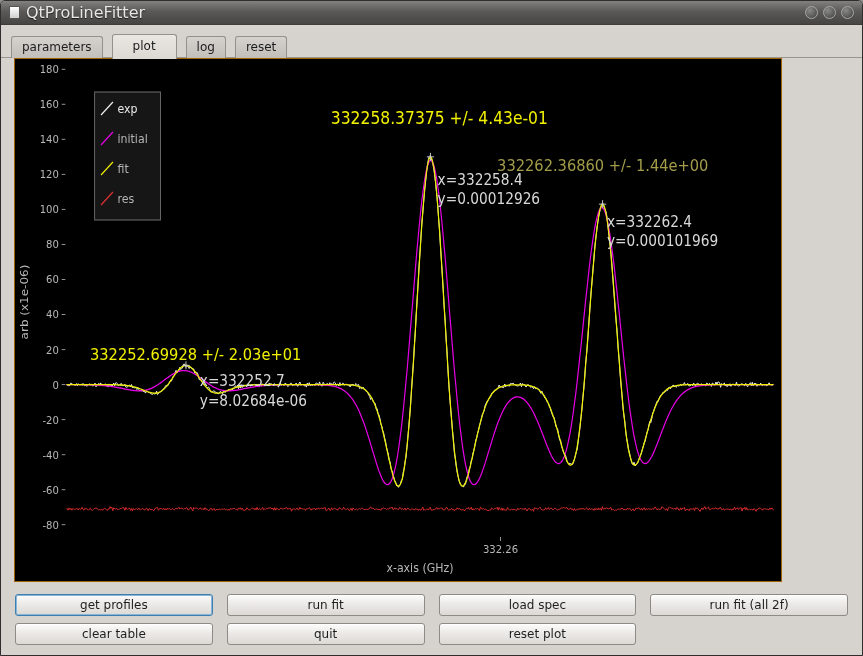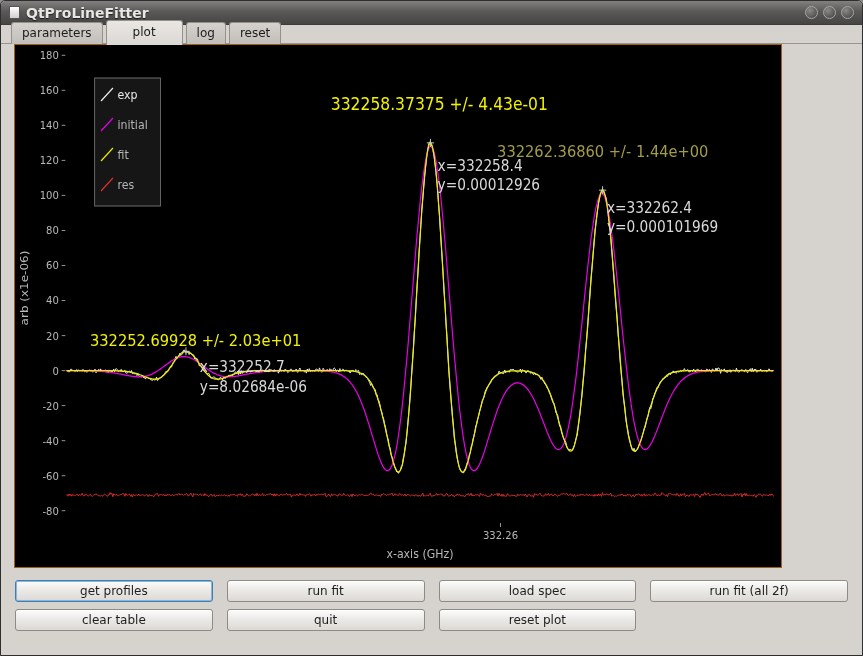--- a/index.html
+++ b/index.html
@@ -1,27 +1,27 @@
 <!DOCTYPE html>
 <html><head>
 <meta charset="utf-8">
 <style>
   *{box-sizing:border-box;margin:0;padding:0}
   html,body{width:863px;height:656px;overflow:hidden}
   body{font-family:"DejaVu Sans","Liberation Sans",sans-serif;background:#8f8f8f}
   .window{position:relative;width:863px;height:656px;background:#d6d3cf;border:1px solid #2e2e2e;border-radius:5px 5px 0 0}
   .titlebar{height:24px;border-radius:4px 4px 0 0;background:linear-gradient(#82817f,#5a5957 45%,#464544);display:flex;align-items:center;padding:0 8px;gap:6px;border-bottom:1px solid #3c3c3a}
   .app-icon{width:11px;height:13px;background:linear-gradient(#ffffff,#cfcfcf);border:1px solid #555;border-radius:1px}
-  .title{color:#e9e7e3;font-size:14px;font-weight:bold;text-shadow:0 1px 1px rgba(0,0,0,.7);flex:1}
+  .title{color:#e9e7e3;font-size:16px;font-weight:normal;text-shadow:0 1px 1px rgba(0,0,0,.7);flex:1}
   .controls{display:flex;gap:5px;align-items:center}
   .winbtn{width:13px;height:13px;border-radius:50%;border:1px solid #a7a7a5;background:radial-gradient(circle at 35% 30%,#8a8a88,#3e3e3c);cursor:default}
-  .tabbar{display:flex;align-items:flex-end;gap:3px;padding:7px 0 0 10px;height:19px;position:relative}
+  .tabbar{display:flex;align-items:flex-end;gap:9px;padding:7px 0 0 10px;height:33px;position:relative}
   .tabbar::after{content:"";position:absolute;left:0;right:0;bottom:0;height:1px;background:#98958f}
   .tab{font-size:12px;color:#1c1c1c;padding:3px 10px 4px;background:linear-gradient(#d5d2ce,#c2bfbb);border:1px solid #94918c;border-bottom:none;border-radius:3px 3px 0 0;position:relative;z-index:1;cursor:default}
-  .tab.active{background:linear-gradient(#eae7e3,#dcd9d5);padding:4px 26px 6px;z-index:2;margin-bottom:-1px}
+  .tab.active{background:linear-gradient(#eae7e3,#dcd9d5);padding:4px 20px 6px;z-index:2;margin-bottom:-1px}
   .plotpage{margin:0 13px;width:768px;height:524px;background:#000;border:1px solid #a16207}
   .plotpage svg{display:block;width:100%;height:100%}
   .btngrid{display:grid;grid-template-columns:repeat(4,1fr);gap:7px 14px;padding:12px 14px 0}
   .btn{height:22px;font-family:inherit;font-size:12px;color:#1e1e1e;border:1px solid #8e8b87;border-radius:3px;background:linear-gradient(#fcfcfb,#eceae7 45%,#dcd9d5);box-shadow:inset 0 1px 0 #fff;cursor:default}
   .btn.focused{border-color:#3c7fb1;box-shadow:inset 0 0 0 1px #8ab4d8, inset 0 1px 0 #fff}
 </style>
 </head>
 <body>
 
 <div class="window">

